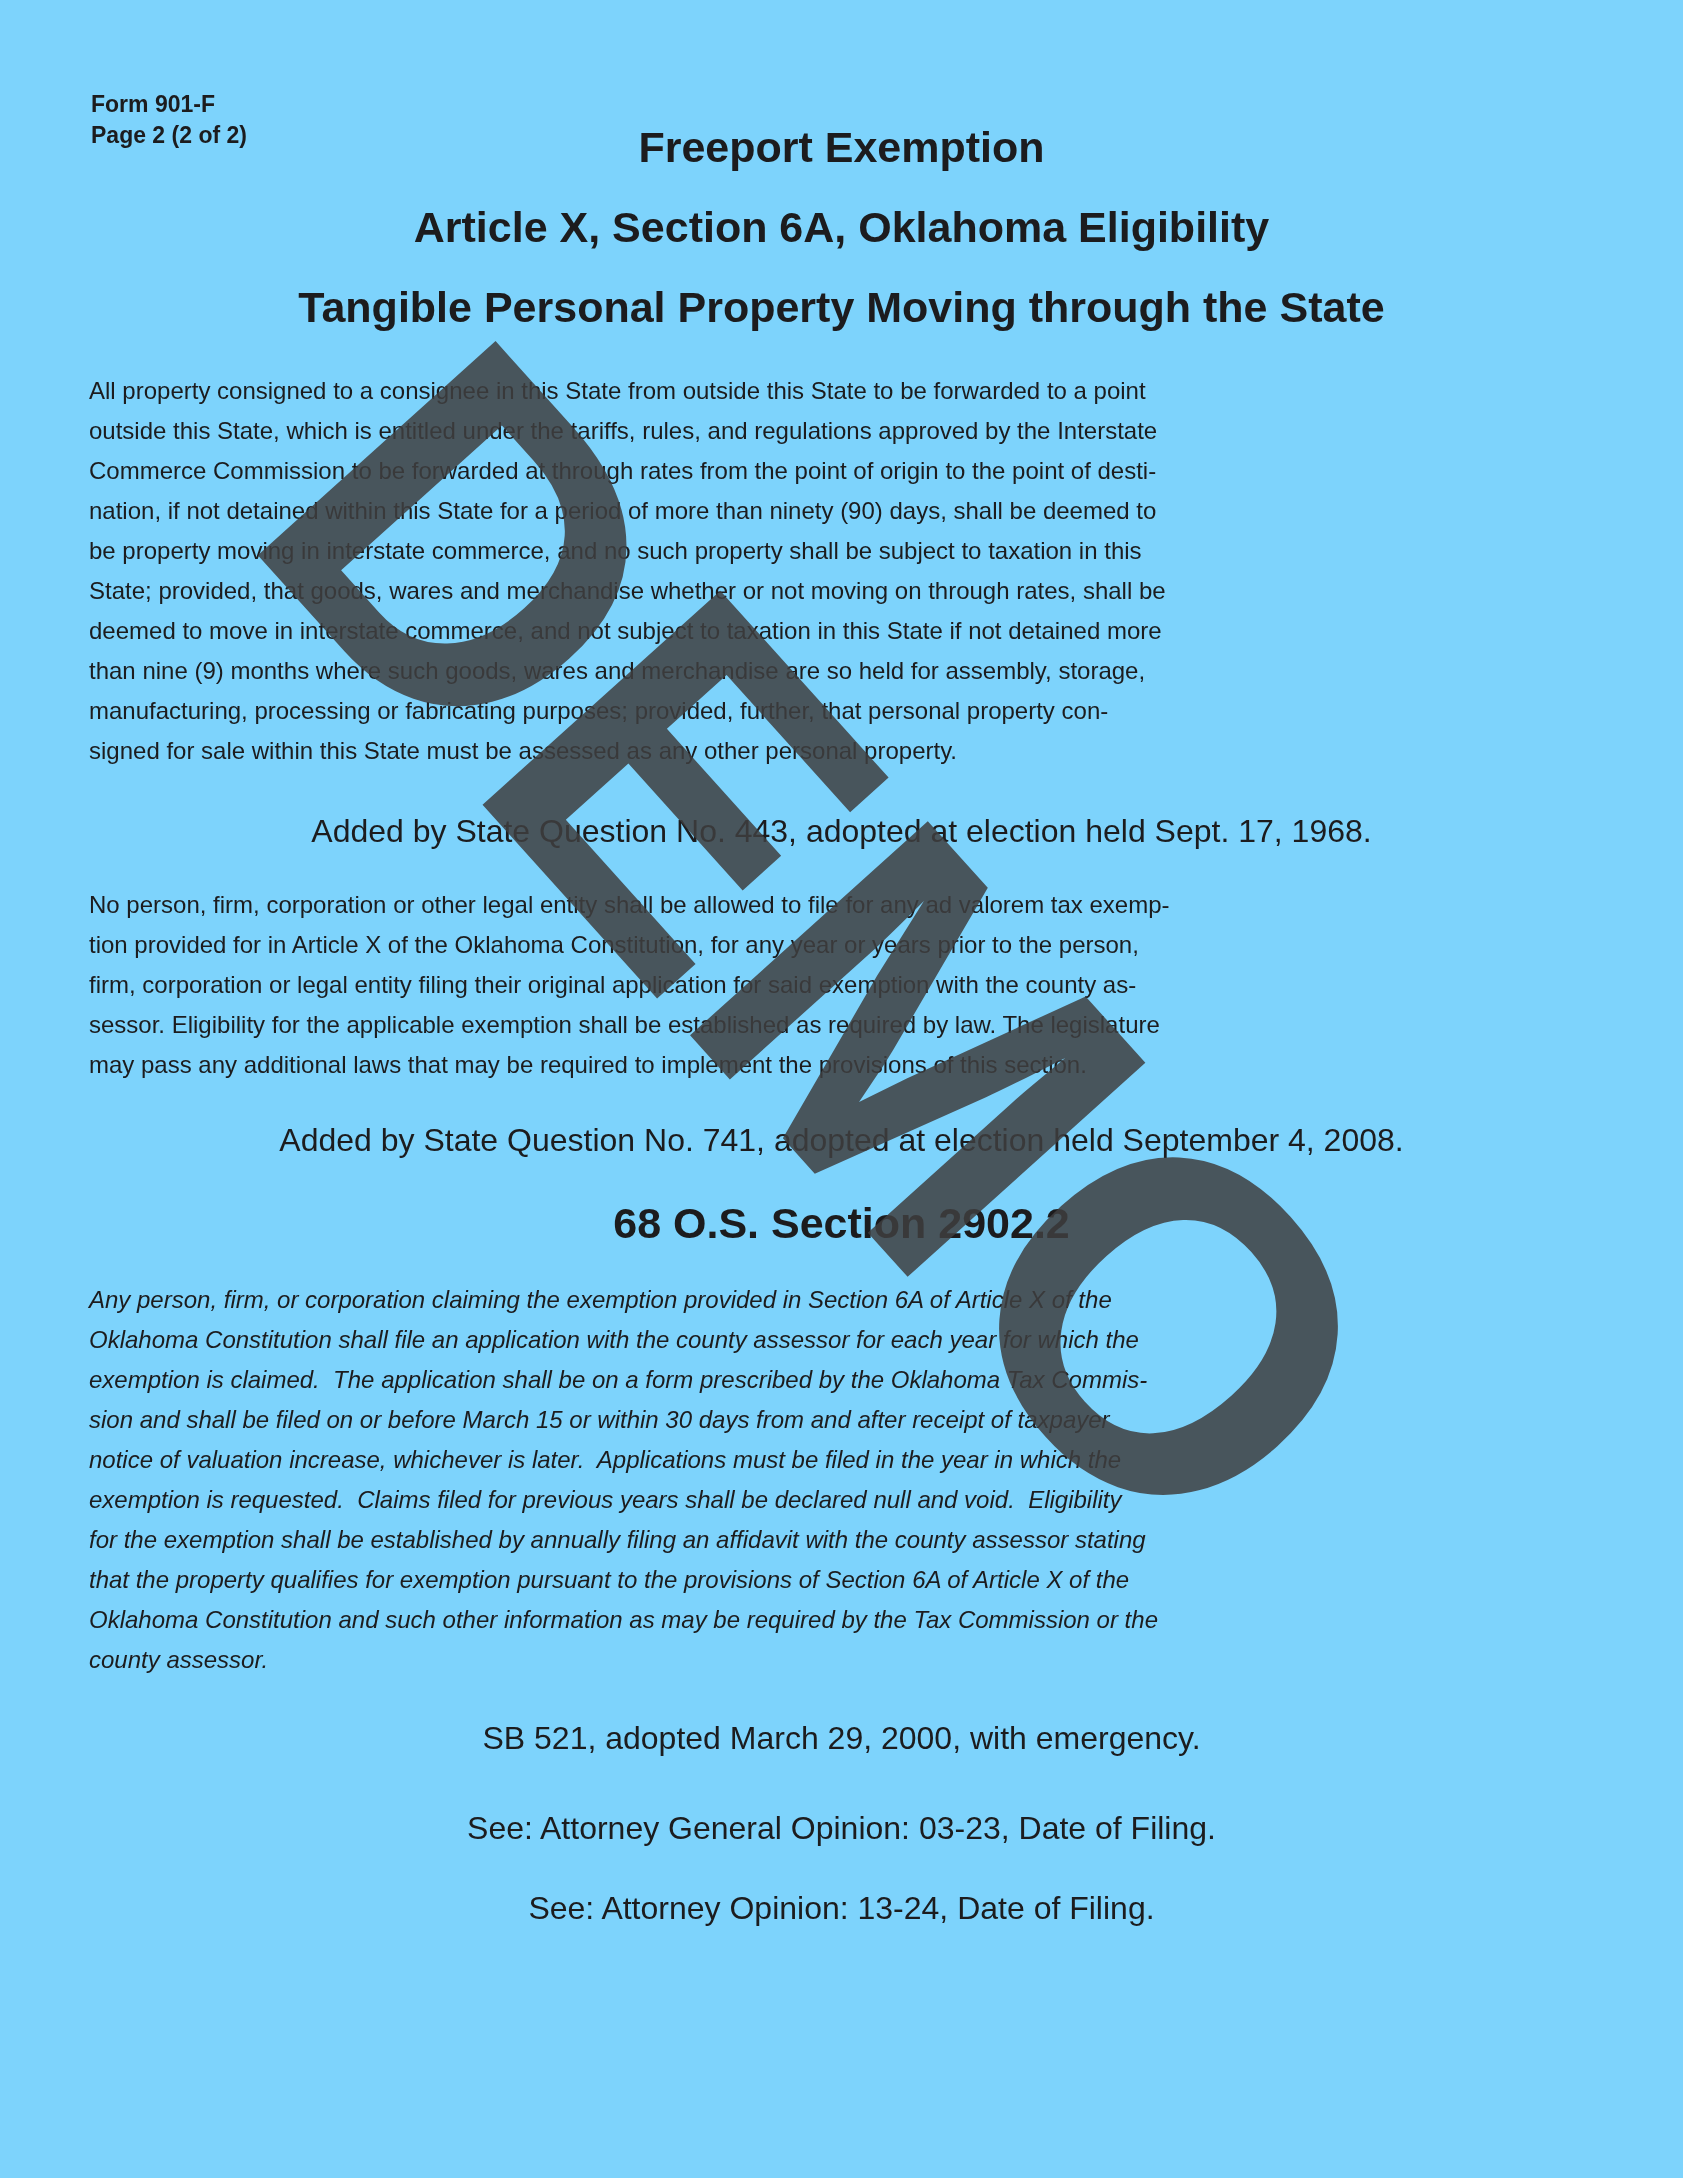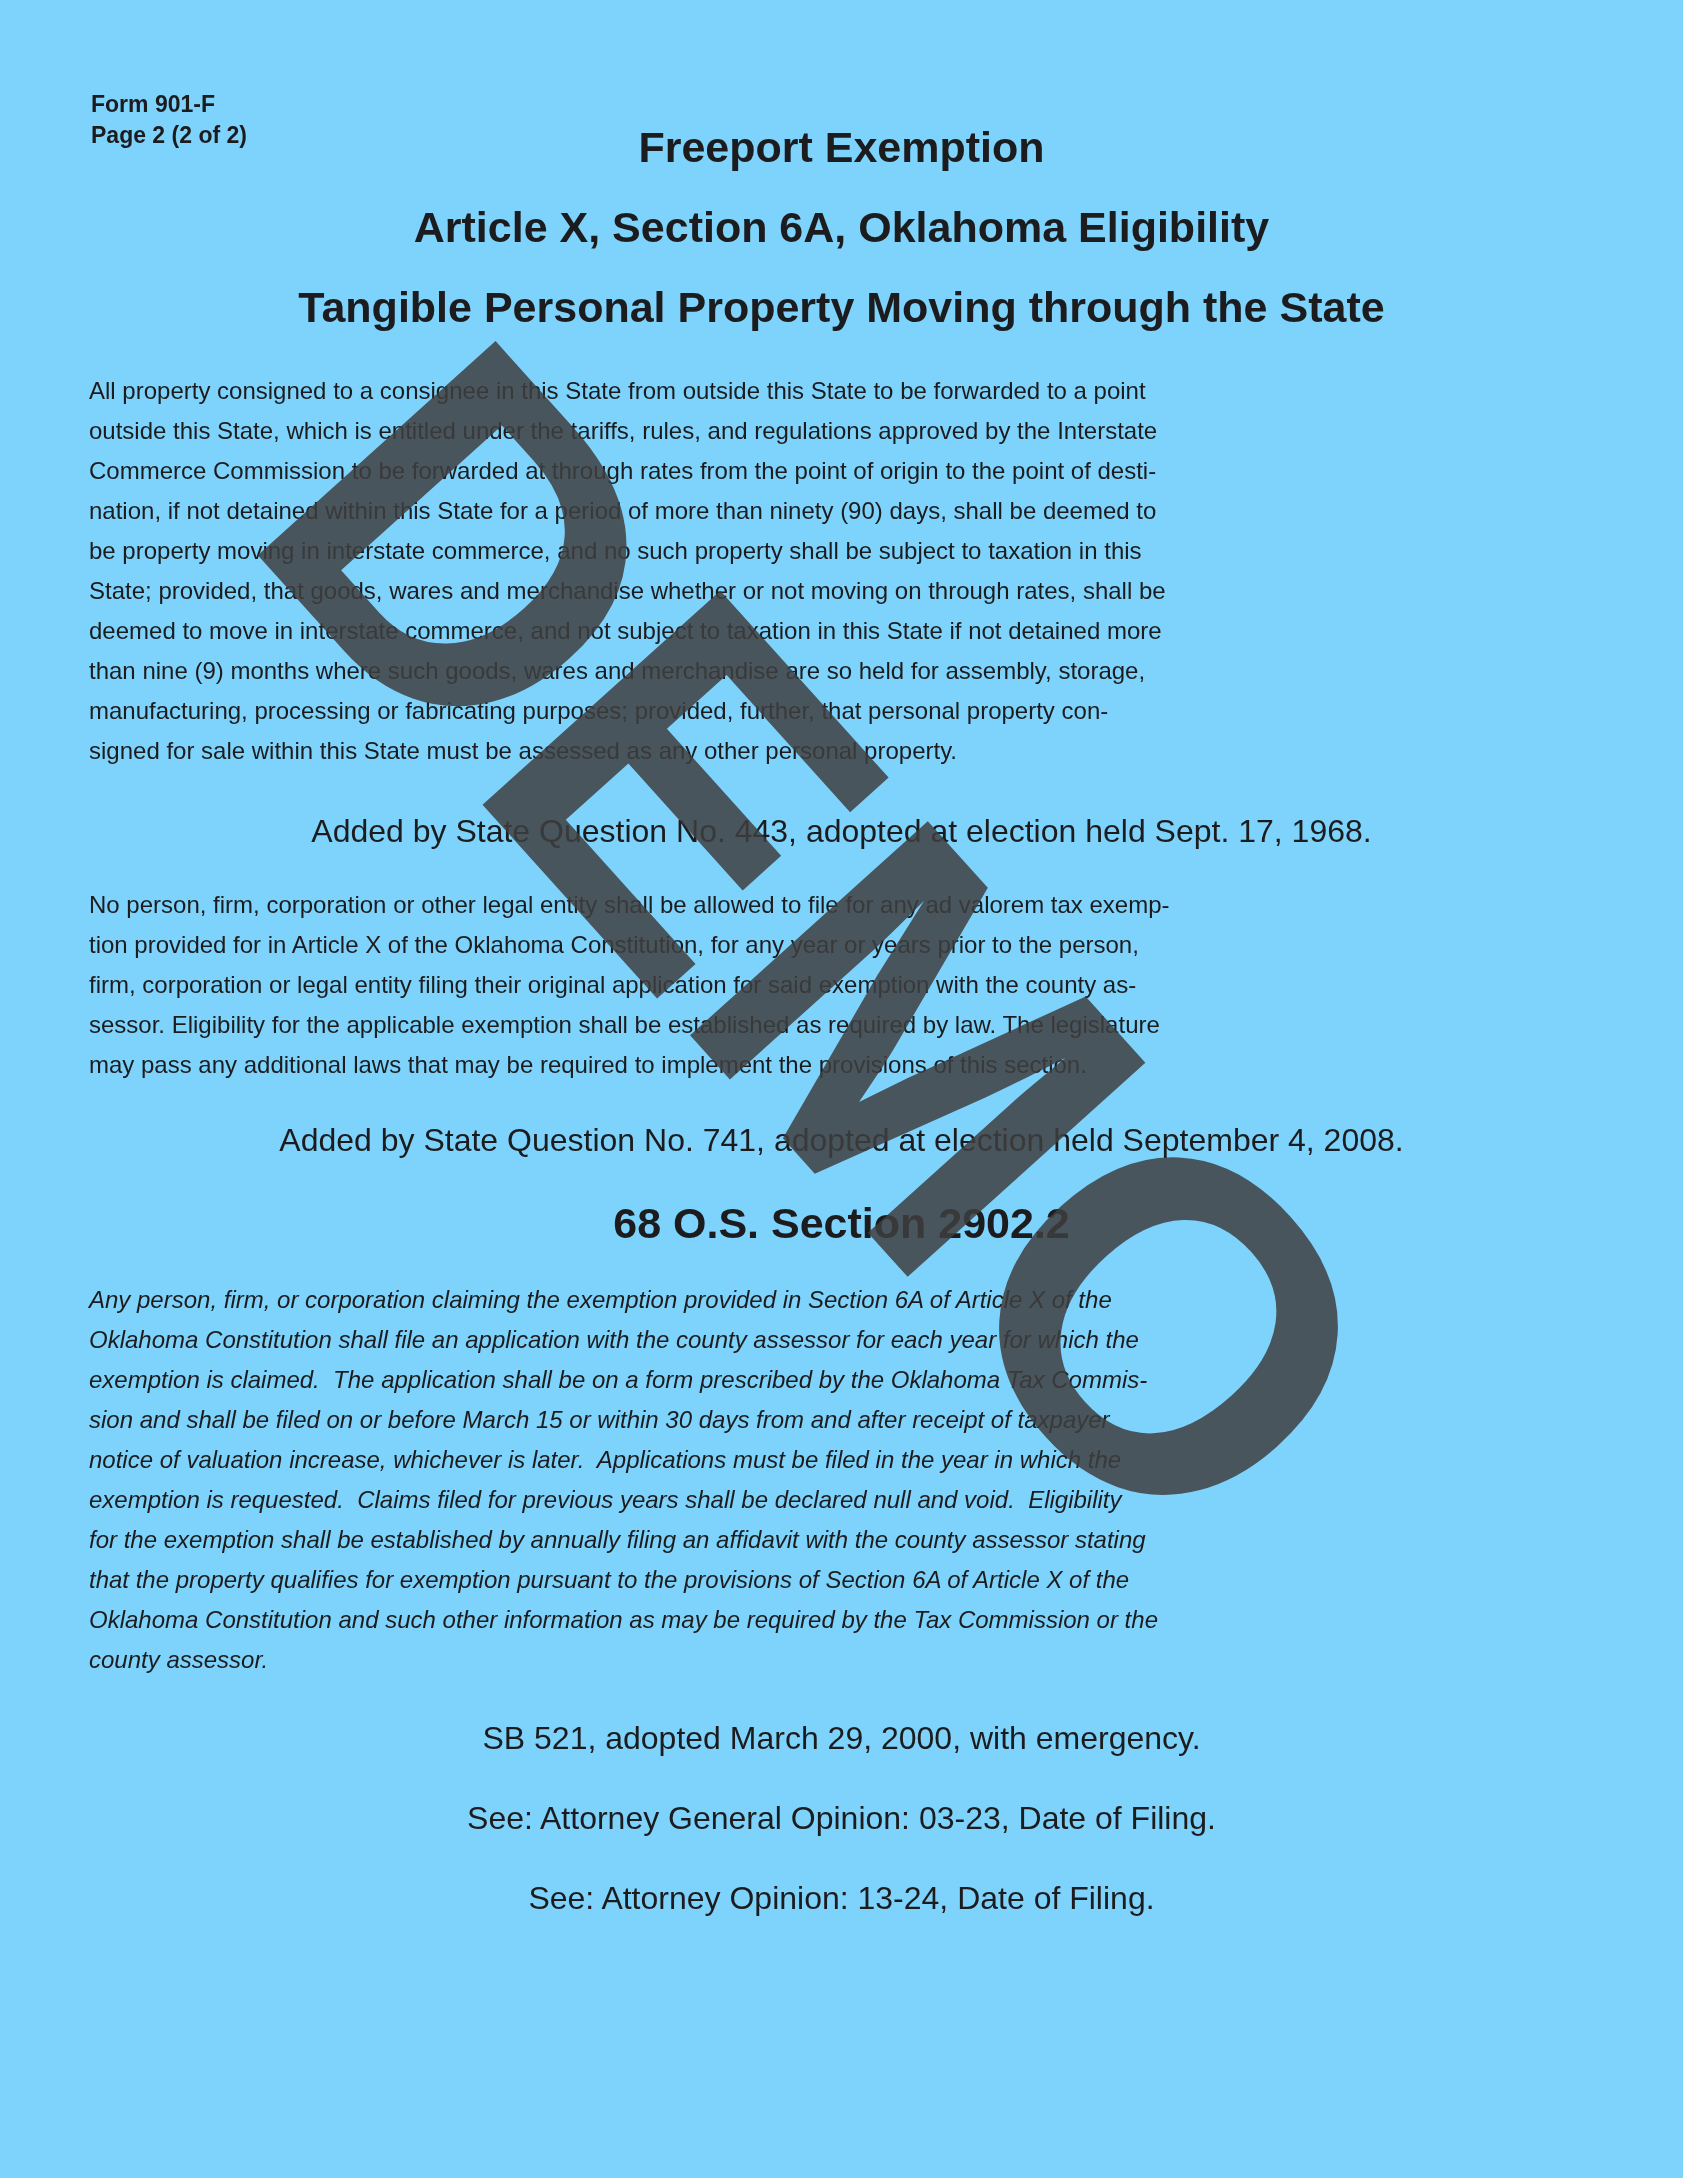--- a/index.html
+++ b/index.html
@@ -54,21 +54,21 @@
     line-height: 40px;
     text-align: center;
   }
   .note-sq443   { margin-top: 40px; }
   .heading-22a  { margin-top: 38px; }
   .par-22a      { margin-top: 34px; }
   .note-sq741   { margin-top: 35px; }
   .heading-2902 { margin-top: 40px; }
   .par-2902     { margin-top: 34px; font-style: italic; }
   .note-sb521   { margin-top: 38px; }
-  .note-ago     { margin-top: 40px; }
+  .note-ago     { margin-top: 50px; }
   .note-ao      { margin-top: 40px; }
   .muted-suffix { color: #606062; }
   .watermark {
     position: absolute;
     left: 823px;
     top: 943px;
     transform: translate(-50%, -50%) rotate(48deg);
     font-size: 465px;
     font-weight: bold;
     line-height: 1;

